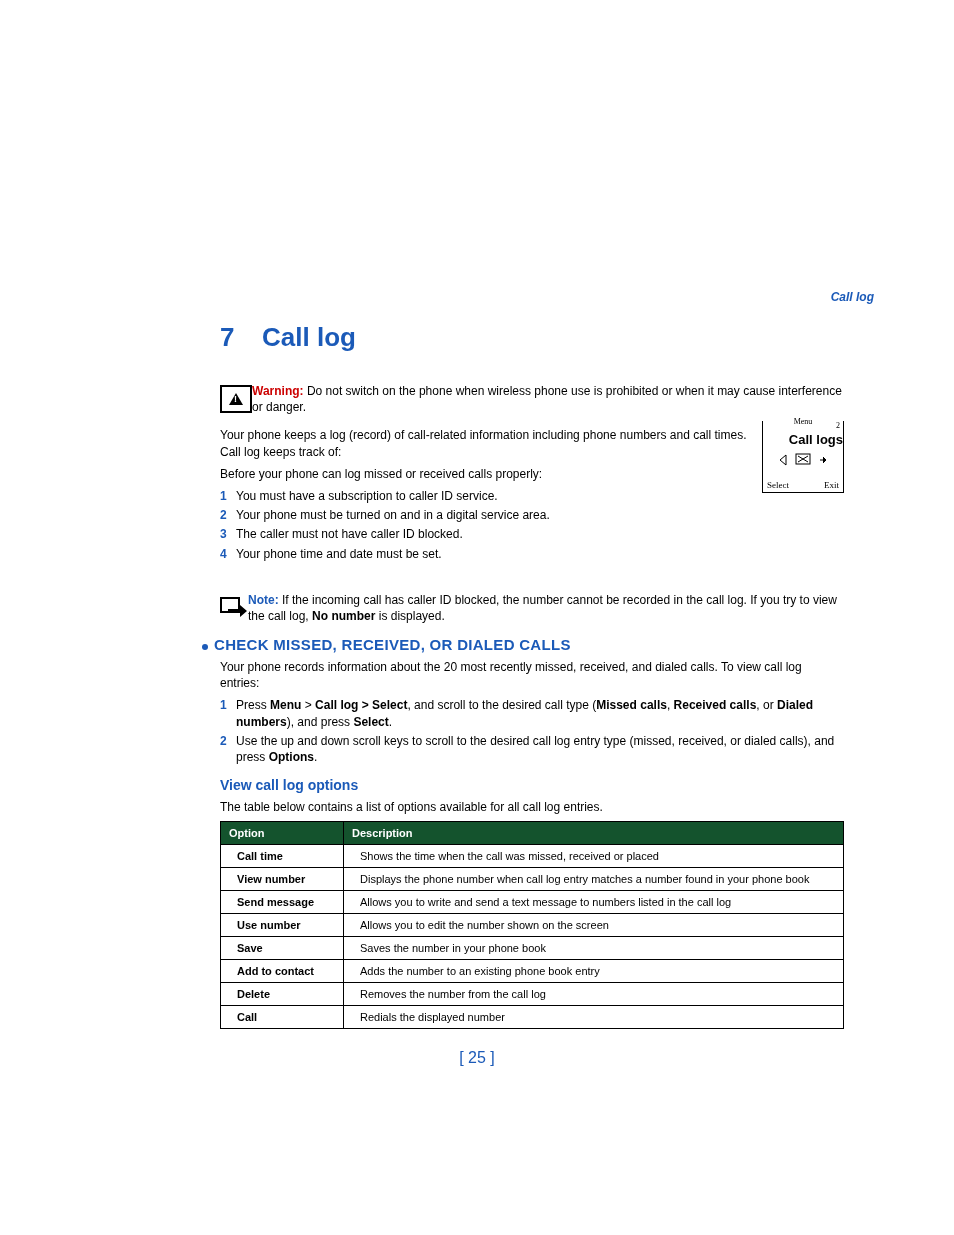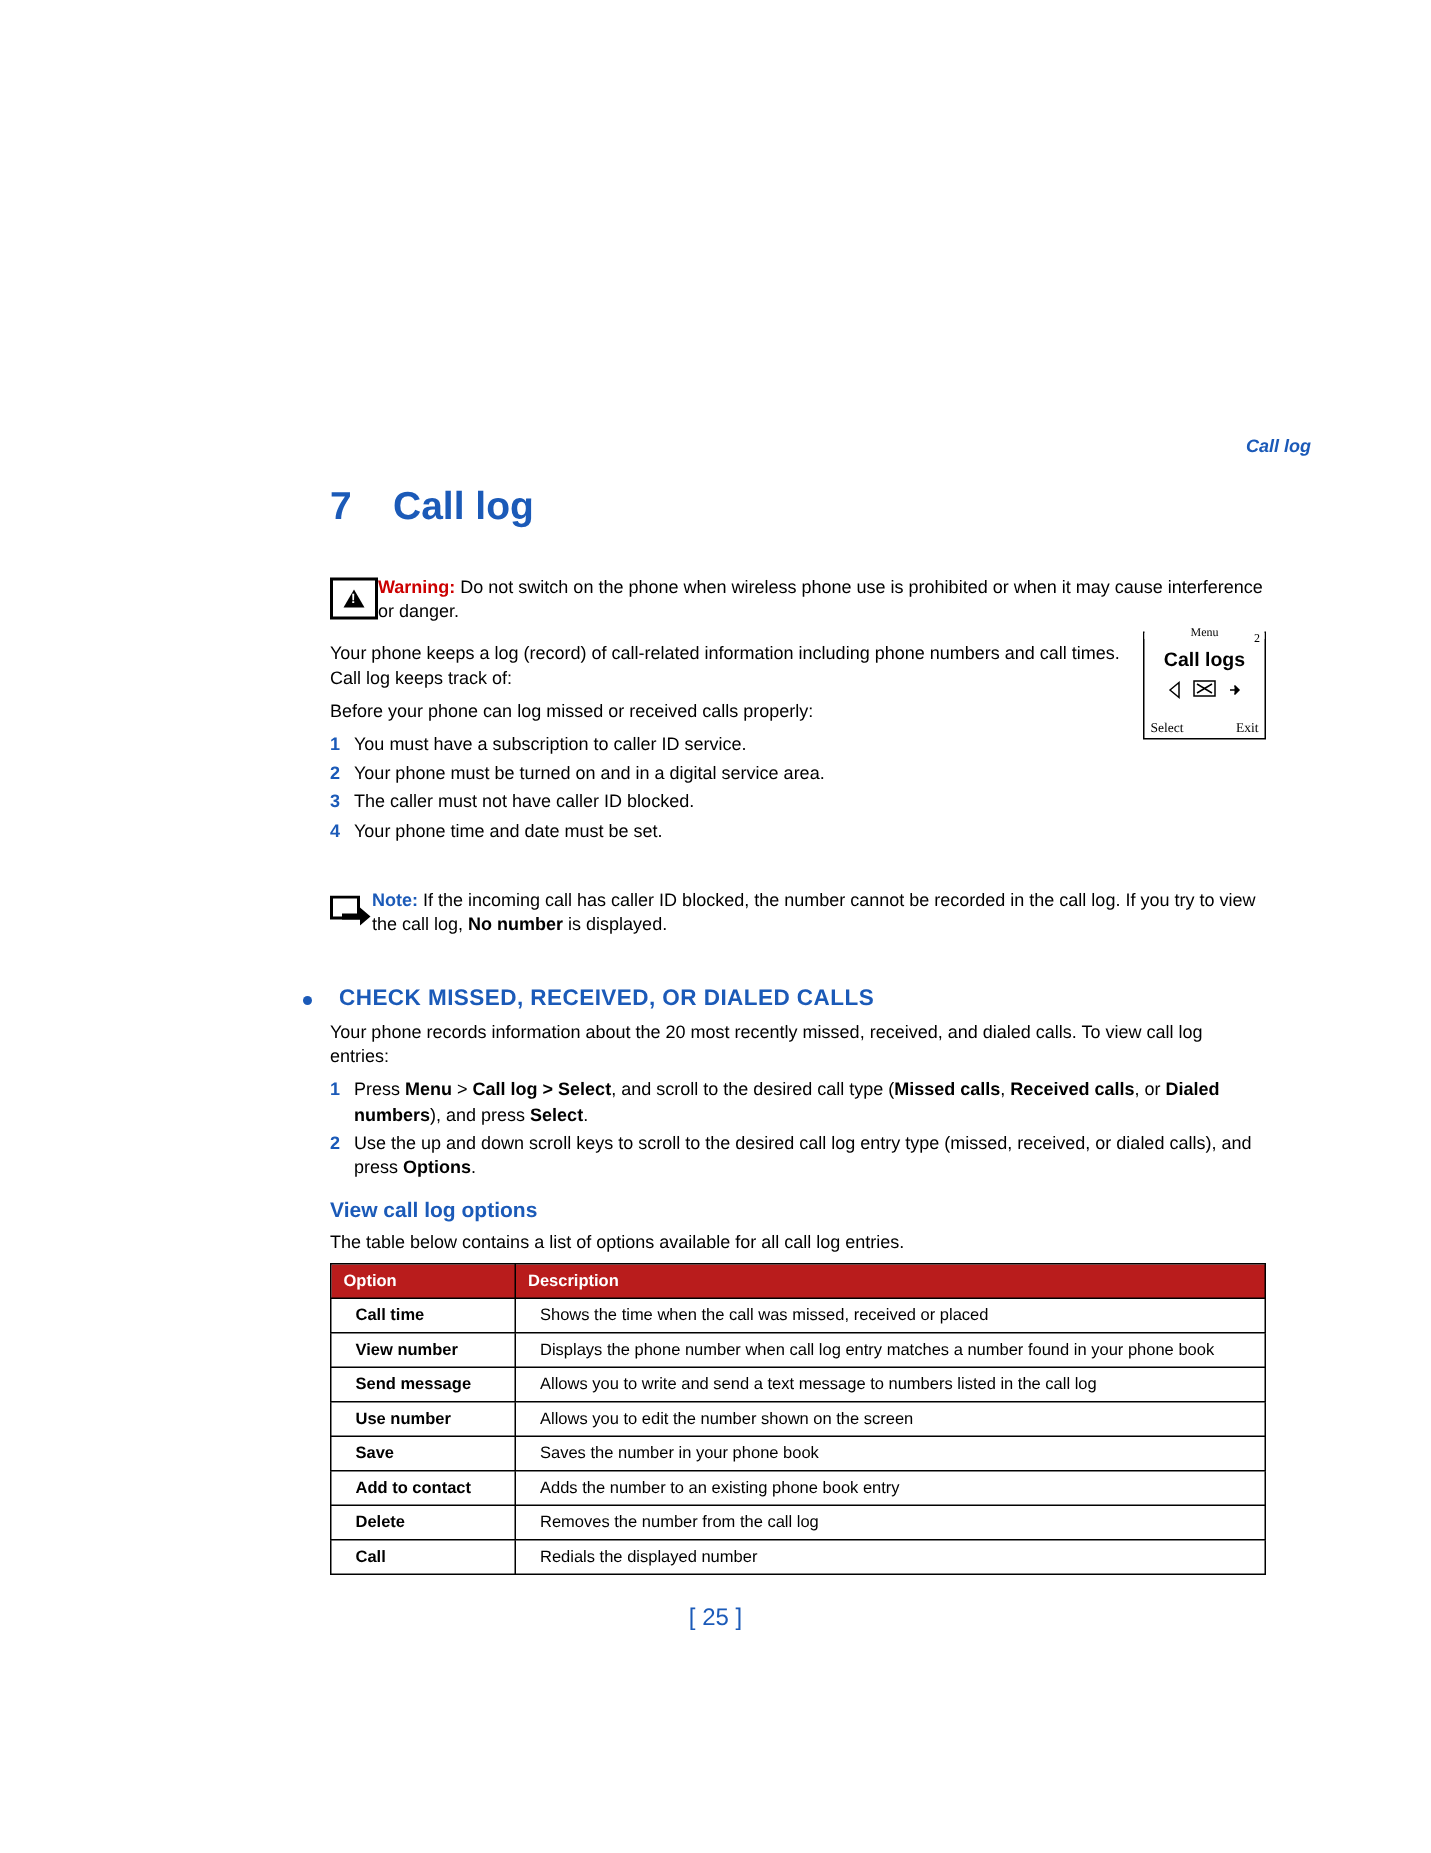--- a/index.html
+++ b/index.html
@@ -14,32 +14,32 @@
 .tri{width:0;height:0;border-left:7px solid transparent;border-right:7px solid transparent;border-bottom:12px solid #000;position:relative}
 .tri::after{content:"!";position:absolute;left:-2px;top:1px;color:#fff;font-size:9px;font-weight:bold}
 .arrow-icon{width:28px;height:22px;flex:0 0 28px;position:relative}
 .arrow-icon svg{width:28px;height:22px}
 .warn-label{color:#c00;font-weight:bold}
 .note-label{color:#1b5ab8;font-weight:bold}
 p{margin:6px 0;line-height:1.35}
 .float-right{float:right;width:80px;height:70px;border:1px solid #000;margin-left:10px;margin-bottom:4px;position:relative;font-family:serif}
 .fr-menu{position:absolute;top:-5px;left:0;right:0;text-align:center;font-size:8px;background:#fff;padding:0 2px}
 .fr-menu span{background:#fff;padding:0 3px}
-.fr-title{text-align:center;font-weight:bold;font-size:13px;margin-top:10px;font-family:Arial}
+.fr-title{text-align:right;font-weight:bold;font-size:13px;margin-top:10px;font-family:Arial}
 .fr-icons{text-align:center;margin-top:4px}
 .fr-bottom{position:absolute;bottom:2px;left:4px;right:4px;display:flex;justify-content:space-between;font-size:9px}
 ol.num{list-style:none;padding:0;margin:4px 0}
 ol.num li{margin:3px 0;padding-left:16px;position:relative;line-height:1.35}
 ol.num li .n{position:absolute;left:0;top:0;color:#1b5ab8;font-weight:bold}
-.h2-row{display:flex;align-items:baseline;gap:12px;margin-top:27px}
+.h2-row{display:flex;align-items:baseline;margin-top:6px}
 .bullet{width:6px;height:6px;background:#1b5ab8;border-radius:50%;margin-left:-18px;margin-right:6px;margin-bottom:2px}
 .h2{color:#1b5ab8;font-weight:bold;font-size:15px;letter-spacing:.3px}
 .h3{color:#1b5ab8;font-weight:bold;font-size:14px;margin-top:12px}
 table{border-collapse:collapse;width:100%;margin-top:6px;font-size:11px}
-th{background:#b91c1c;color:#fff;text-align:left;padding:5px 8px;border:1px solid #000;font-weight:bold}
+th{background:#14532d;color:#fff;text-align:left;padding:5px 8px;border:1px solid #000;font-weight:bold}
 td{border:1px solid #000;padding:5px 16px;vertical-align:top}
 td.opt{font-weight:bold;white-space:nowrap;width:90px}
 .pgnum{text-align:center;color:#1b5ab8;margin-top:20px;font-size:16px}
 b{font-weight:bold}
 </style>
 </head>
 <body>
 
 <div class="page">
 <div class="header-tag">Call log</div>

